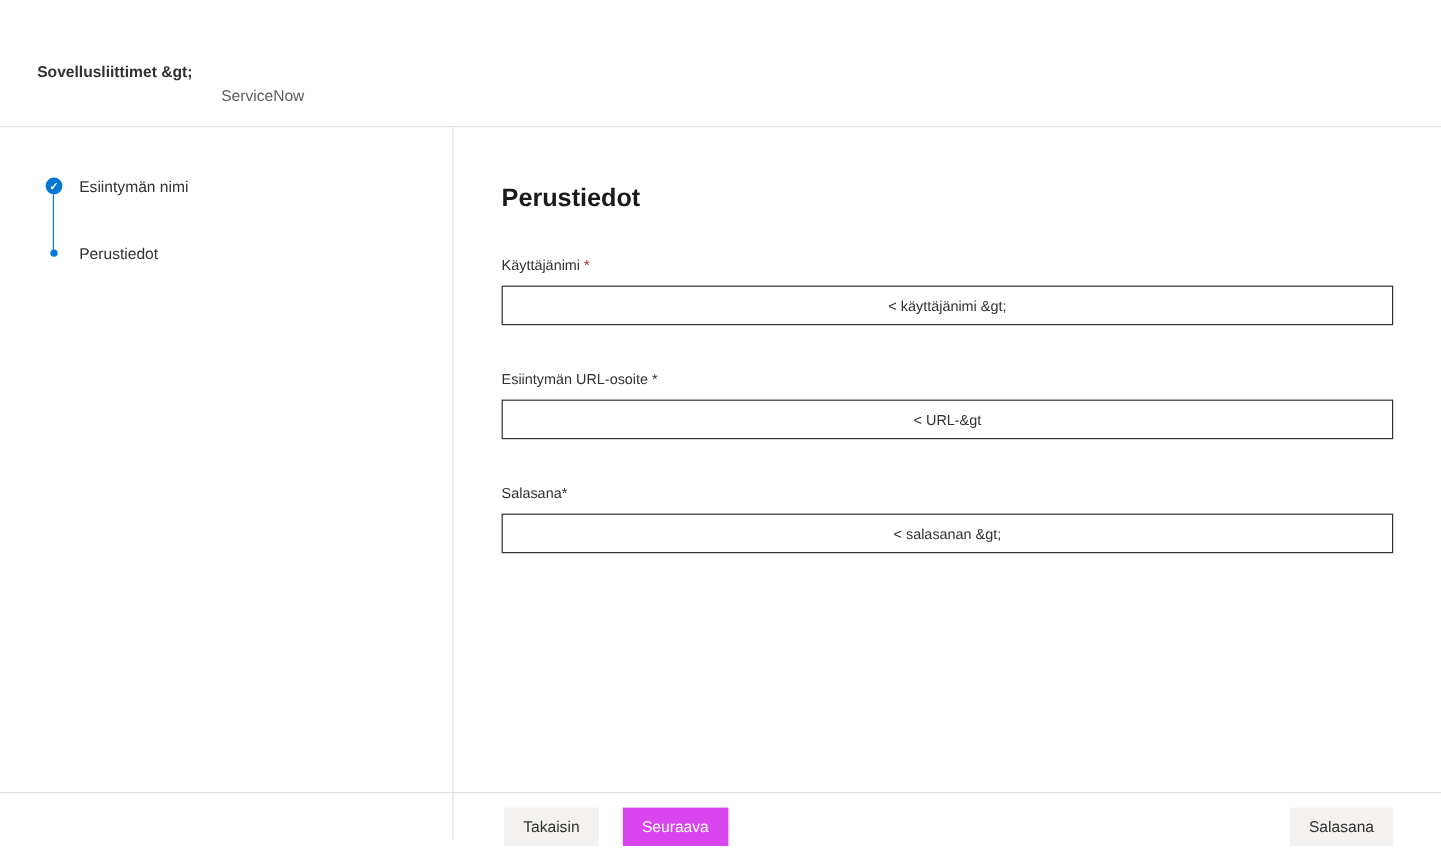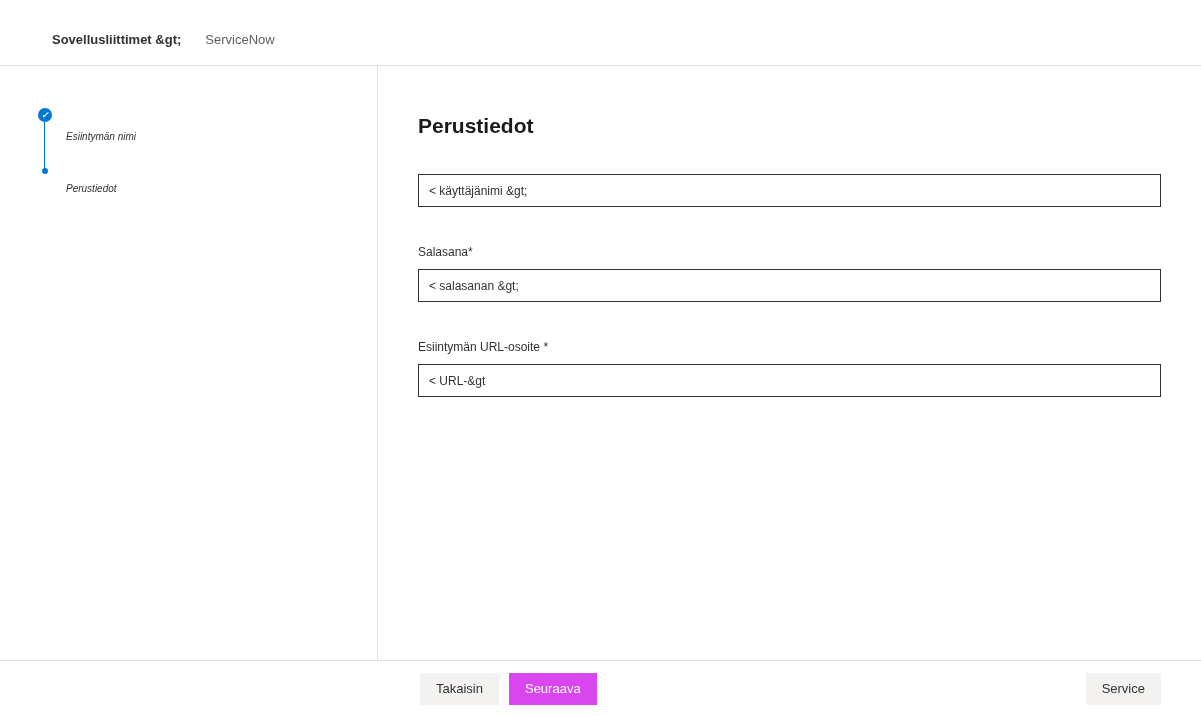--- a/index.html
+++ b/index.html
@@ -10,57 +10,57 @@
     body {
       font-family: "Segoe UI", -apple-system, BlinkMacSystemFont, Arial, sans-serif;
       background: #ffffff;
       color: #323130;
       width: 1201px;
       height: 716px;
       overflow: hidden;
       position: relative;
     }
     .breadcrumb-bar {
-      padding: 32px 40px 18px 52px;
+      padding: 32px 40px 18px 31px;
       display: flex;
       align-items: center;
       gap: 24px;
       border-bottom: 1px solid #e1dfdd;
     }
     .breadcrumb-root {
       font-size: 13px;
       font-weight: 600;
       color: #323130;
     }
     .breadcrumb-current {
       font-size: 13px;
       color: #605e5c;
+      margin-top: 40px;
     }
     .content-wrapper {
       display: flex;
       height: calc(100% - 66px - 56px);
     }
     .sidebar {
       width: 378px;
       border-right: 1px solid #e1dfdd;
       padding: 42px 0 0 38px;
     }
     .step-list {
       list-style: none;
       position: relative;
     }
     .step-item {
       position: relative;
       padding-left: 28px;
       height: 56px;
       display: flex;
-      align-items: center;
-      font-size: 10px;
-      color: #323130;
-      font-style: italic;
+      align-items: flex-start;
+      font-size: 13px;
+      color: #323130;
     }
     .step-item:last-child {
       height: auto;
     }
     .step-item::before {
       content: "";
       position: absolute;
       left: 6px;
       top: 14px;
       bottom: -8px;
@@ -144,35 +144,36 @@
     }
     .text-input {
       width: 100%;
       height: 33px;
       border: 1px solid #323130;
       padding: 0 10px;
       font-size: 12px;
       color: #323130;
       font-family: inherit;
       outline: none;
+      text-align: center;
     }
     .footer {
       position: absolute;
       bottom: 0;
       left: 0;
       right: 0;
       height: 56px;
       border-top: 1px solid #e1dfdd;
       display: flex;
       align-items: center;
       padding: 0 40px;
     }
     .footer-left {
       display: flex;
-      gap: 10px;
+      gap: 20px;
       margin-left: 380px;
     }
     .footer-right {
       margin-left: auto;
     }
     .btn {
       height: 32px;
       padding: 0 16px;
       font-size: 13px;
       border: none;
@@ -207,36 +208,40 @@
         <span class="step-indicator"></span>
         <span class="step-label">Perustiedot</span>
       </li>
     </ul>
   </div>
 
   <div class="main">
     <h1 class="page-title">Perustiedot</h1>
 
     <div class="field-group">
+      <label class="field-label">
+        <span>Käyttäjänimi</span>
+        <span class="req">*</span>
+      </label>
       <input type="text" class="text-input" value="&lt; käyttäjänimi &amp;gt;" style="">
+    </div>
+
+    <div class="field-group">
+      <label class="field-label">Esiintymän URL-osoite *</label>
+      <input type="text" class="text-input" value="&lt; URL-&amp;gt" style="">
     </div>
 
     <div class="field-group">
       <label class="field-label">Salasana*</label>
       <input type="text" class="text-input" value="&lt; salasanan &amp;gt;" style="">
     </div>
-
-    <div class="field-group">
-      <label class="field-label">Esiintymän URL-osoite *</label>
-      <input type="text" class="text-input" value="&lt; URL-&amp;gt" style="">
-    </div>
   </div>
 </div>
 
 <div class="footer">
   <div class="footer-left">
     <button class="btn btn-default">Takaisin</button>
     <button class="btn btn-primary">Seuraava</button>
   </div>
   <div class="footer-right">
-    <button class="btn btn-default">Service</button>
+    <button class="btn btn-default">Salasana</button>
   </div>
 </div>
 
 </body></html>

